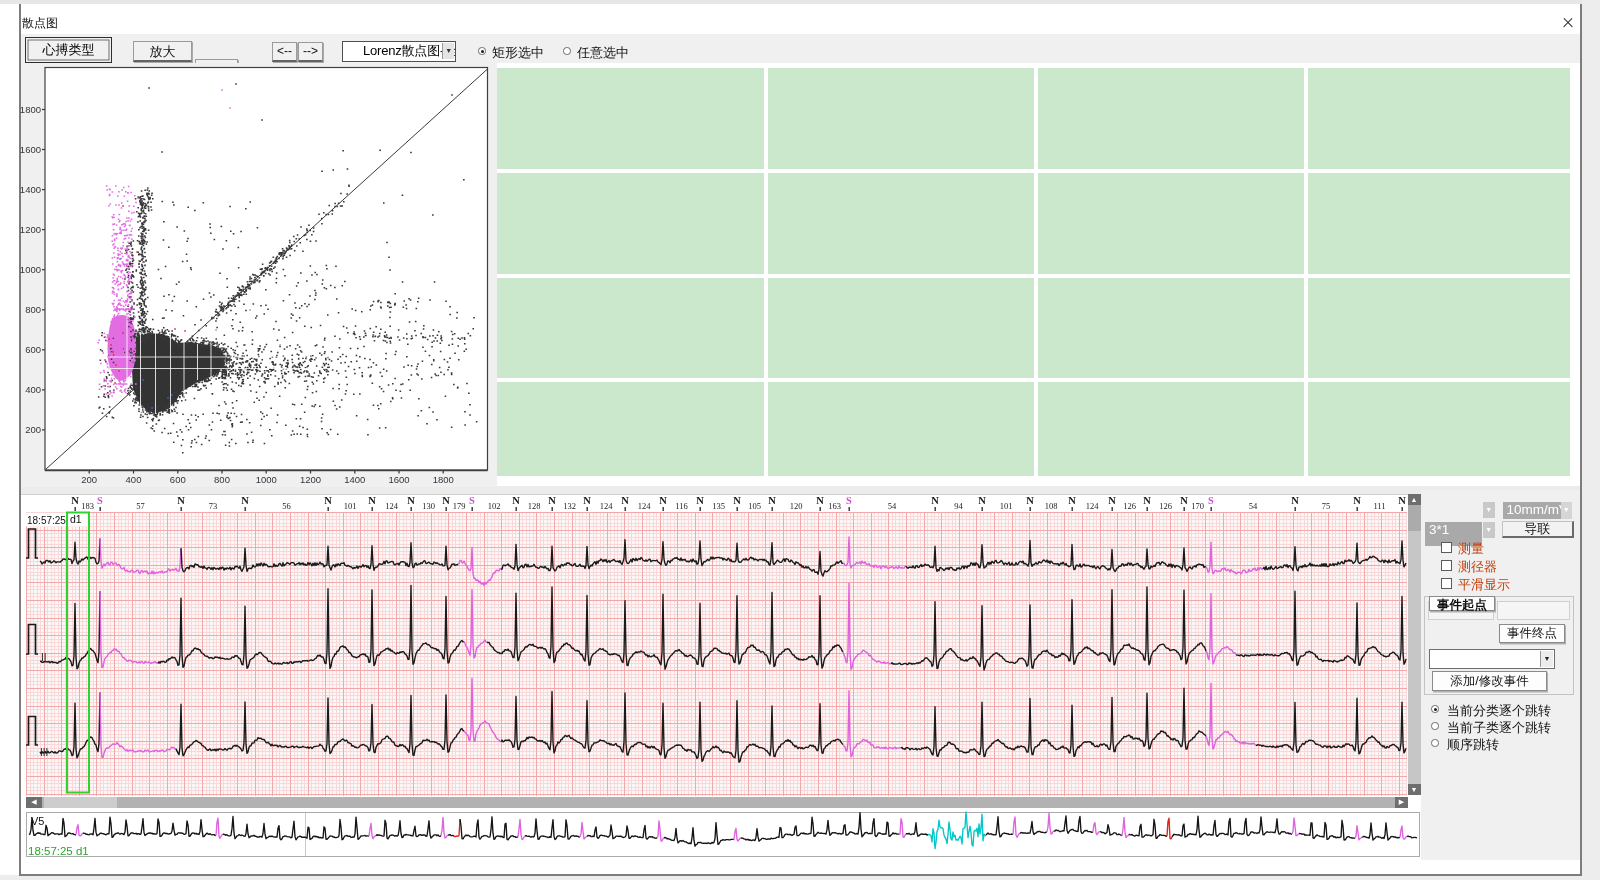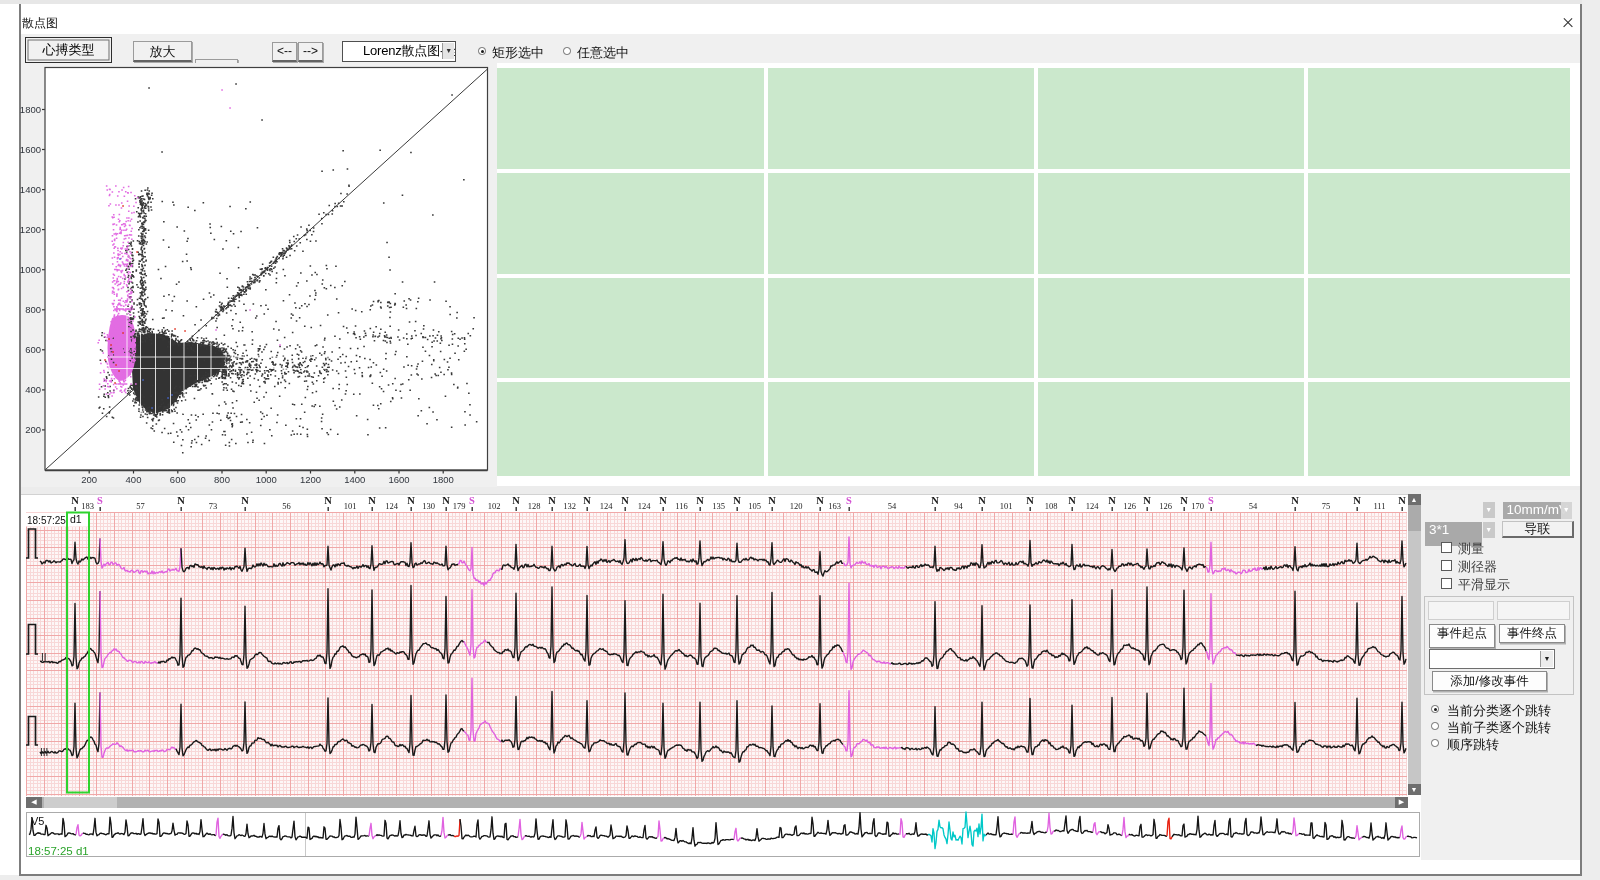--- a/index.html
+++ b/index.html
@@ -52,21 +52,21 @@
 #hsb-l { left:26px; top:797px; width:16px; height:10.5px; font-size:7px; line-height:10px; }
 #hsb-r { left:1395px; top:797px; width:13px; height:10.5px; font-size:7px; line-height:10px; }
 #hsb-th { left:44px; top:797px; width:73px; height:10.5px; background:#cdcdcd; }
 
 #rpanel { left:1421px; top:490px; width:159px; height:370px; background:#f0f0f0; }
 .gcombo { position:absolute; background:#a9a9a9; color:#fff; font-size:13.5px; line-height:16px; padding-left:4px; white-space:nowrap; overflow:hidden; }
 .garr { position:absolute; background:#c9c9c9; color:#fff; font-size:7px; text-align:center; line-height:16px; }
 #daolian { position:absolute; left:1502px; top:520.5px; width:71.5px; height:17px; background:#f2f2f2; border:1px solid #c2c2c2; border-right:2px solid #6a6a6a; border-bottom:2px solid #6a6a6a; font-size:13px; color:#111; text-align:center; line-height:14px; }
 .wbtn { position:absolute; background:#fdfdfd; border:1px solid #8a8a8a; box-shadow:1px 1.5px 0 #b0b0b0; font-size:12.5px; color:#111; text-align:center; }
 .cb { position:absolute; width:11px; height:11px; background:#fff; border:1px solid #5a5a5a; }
-.clabel { position:absolute; font-size:13px; color:#404040; }
+.clabel { position:absolute; font-size:13px; color:#c2410c; }
 #gbox { left:1424px; top:596px; width:150px; height:99px; border:1px solid #c3c3c3; }
 .gfield { position:absolute; background:#f5f5f5; border:1px solid #cfcfcf; }
 #ecombo { left:1429px; top:649px; width:126px; height:20px; background:#fff; border:1px solid #6e6e6e; }
 #ecombo .arr { position:absolute; right:1px; top:1px; width:13px; height:16px; background:#ececec; border-left:1px solid #999; font-size:7px; line-height:16px; text-align:center; color:#222; }
 
 #v5box { left:26px; top:812px; width:1394px; height:45px; background:#fff; border:1px solid #ababab; }
 #v5div { left:305px; top:813px; width:1px; height:43px; background:#c9c9c9; }
 </style>
 </head>
 <body>
@@ -128,21 +128,21 @@
 <div id="daolian">导联</div>
 <div class="cb" style="left:1441px;top:542px;"></div>
 <div class="clabel" style="left:1458px;top:540px;">测量</div>
 <div class="cb" style="left:1441px;top:560px;"></div>
 <div class="clabel" style="left:1458px;top:558px;">测径器</div>
 <div class="cb" style="left:1441px;top:578px;"></div>
 <div class="clabel" style="left:1458px;top:576px;">平滑显示</div>
 <div class="abs" id="gbox"></div>
 <div class="gfield" style="left:1428px;top:601px;width:66px;height:19px;"></div>
 <div class="gfield" style="left:1497px;top:601px;width:73px;height:19px;"></div>
-<div class="wbtn" style="left:1429px;top:624px;width:66px;height:24px;line-height:17px;">事件起点</div>
+<div class="wbtn" style="left:1429px;top:596px;width:66px;height:15px;line-height:17px;font-weight:bold;">事件起点</div>
 <div class="wbtn" style="left:1499px;top:624px;width:66px;height:19px;line-height:17px;">事件终点</div>
 <div class="abs" id="ecombo">
     <span class="arr">▼</span>
   </div>
 <div class="wbtn" style="left:1432px;top:671px;width:115px;height:20px;line-height:18px;">添加/修改事件</div>
 <div class="radio sel" style="left:1431px;top:705px;"></div>
 <div class="rlabel" style="left:1447px;top:702px;">当前分类逐个跳转</div>
 <div class="radio" style="left:1431px;top:722px;"></div>
 <div class="rlabel" style="left:1447px;top:719px;">当前子类逐个跳转</div>
 <div class="radio" style="left:1431px;top:739px;"></div>

